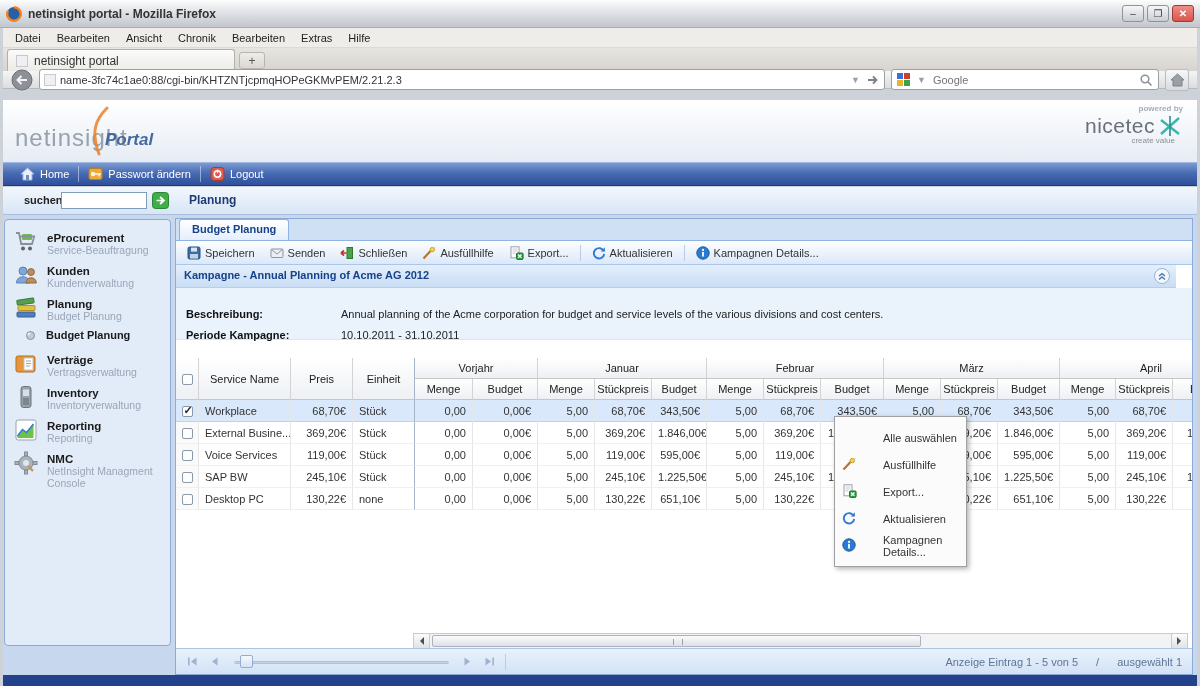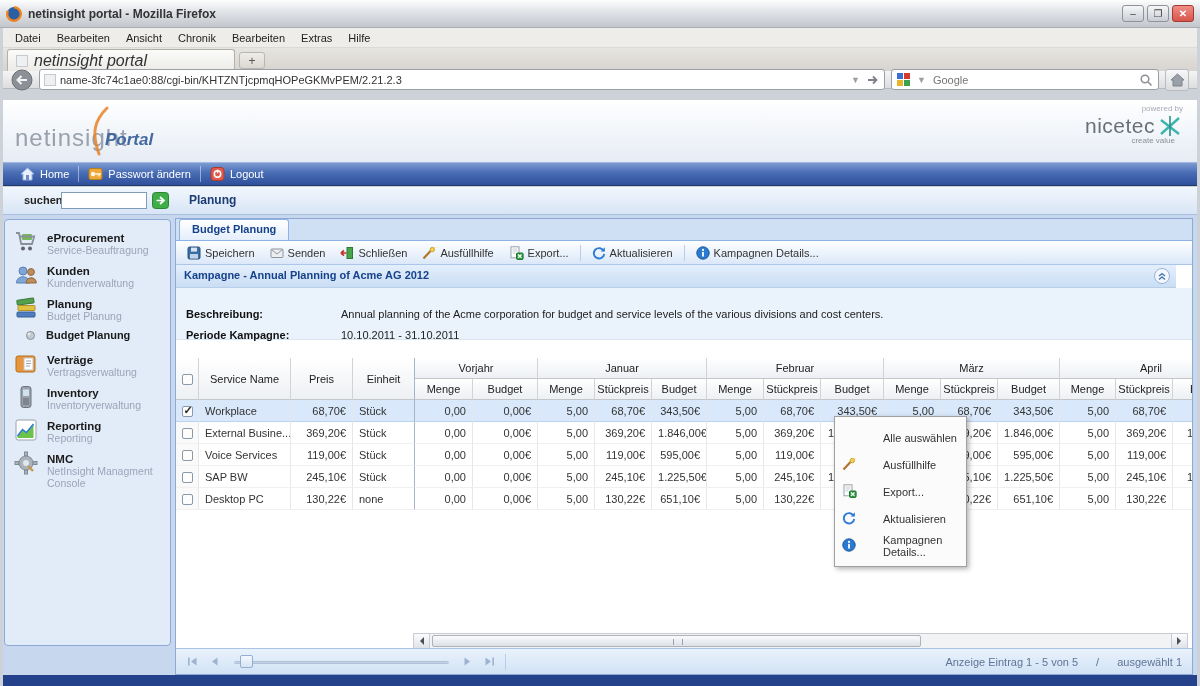--- a/index.html
+++ b/index.html
@@ -10,39 +10,39 @@
   
   .titlebar{left:0;right:0;top:0;height:28px;background:linear-gradient(#fdfdfd,#dfe2e6 45%,#c3c7cd);border-bottom:1px solid #a9adb4;display:flex;align-items:center;padding:0 6px;}
   .title-text{font-size:12px;font-weight:bold;color:#333;margin-left:6px;}
   .winbtns{margin-left:auto;display:flex;gap:3px;}
   .winbtn{width:22px;height:17px;border:1px solid #8f9399;border-radius:3px;background:linear-gradient(#f6f7f8,#c9cdd3);font-size:10px;color:#444;display:flex;align-items:center;justify-content:center;}
   .winbtn.close{background:linear-gradient(#f08d86,#d8554a);border-color:#a33a31;color:#fff;font-weight:bold;}
   .menubar{left:3px;right:3px;top:28px;height:20px;background:#eeedea;border-bottom:1px solid #dcdad5;display:flex;align-items:center;padding-left:4px;}
   .menu-item{font-size:11px;color:#222;padding:2px 8px;}
   .tabbar{left:3px;right:3px;top:48px;height:23px;background:linear-gradient(#e7e5e1,#d7d4cf);display:flex;align-items:flex-end;padding-left:4px;}
   .tab{width:228px;height:22px;background:linear-gradient(#fbfbfa,#ecebe7);border:1px solid #b3b0a9;border-bottom:none;border-radius:3px 3px 0 0;display:flex;align-items:center;gap:6px;padding:0 8px;}
-  .tab-label{font-size:16px;color:#333;font-style:italic;}
+  .tab-label{font-size:12px;color:#333;}
   .newtab{width:26px;height:17px;margin:0 0 2px 4px;background:linear-gradient(#efede9,#dbd8d2);border:1px solid #b9b6af;border-radius:3px;font-size:12px;color:#555;display:flex;align-items:center;justify-content:center;}
   .navbar{left:3px;right:3px;top:71px;height:18px;background:linear-gradient(#f5f5f5,#dcdddf);border-bottom:1px solid #b6b9be;display:flex;align-items:center;padding:0 8px;gap:6px;}
   .backbtn{width:22px;height:22px;flex:0 0 auto;}
   .urlbox{flex:1;height:21px;background:#fff;border:1px solid #9aa0a8;border-radius:3px;display:flex;align-items:center;padding:0 4px;gap:4px;}
   .urlfav{width:12px;height:12px;border:1px solid #c6c9ce;background:#eef0f2;flex:0 0 auto;}
   .urlinput{flex:1;border:none;outline:none;font-size:11px;color:#333;font-family:"Liberation Sans",sans-serif;}
   .urlcaret{font-size:9px;color:#9aa0a8;padding:0 2px;}
   .searchbox{width:268px;height:21px;background:#fff;border:1px solid #9aa0a8;border-radius:3px;display:flex;align-items:center;padding:0 5px;gap:5px;flex:0 0 auto;}
   .searchinput{flex:1;border:none;outline:none;font-size:11px;color:#888;font-family:"Liberation Sans",sans-serif;}
   .homebtn{width:24px;height:22px;flex:0 0 auto;display:flex;align-items:center;justify-content:center;border:1px solid #b9bcc1;border-radius:3px;background:linear-gradient(#f6f7f8,#d9dbde);}
 
   
   .logoband{left:3px;right:3px;top:100px;height:62px;background:linear-gradient(#ffffff,#e6ecf5);}
   .logo-netinsight{position:absolute;left:12px;top:12px;font-size:24px;color:#98a1ac;letter-spacing:1px;margin-top:12px;}
   .logo-swoosh{position:absolute;left:82px;top:6px;}
   .logo-portal{position:absolute;left:102px;top:30px;font-size:17px;font-weight:bold;font-style:italic;color:#44699f;}
   .vendorgrp{position:absolute;right:14px;top:4px;text-align:right;}
-  .poweredby{font-size:8px;color:#a7adb5;}
+  .poweredby{font-size:8px;color:#a7adb5;font-weight:bold;}
   .vendor-row{display:flex;align-items:center;gap:2px;justify-content:flex-end;}
   .vendor-name{font-size:21px;color:#6a7078;letter-spacing:.5px;}
   .vendor-tag{font-size:8px;color:#8a9096;margin-top:-3px;padding-right:8px;}
 
   .bluebar{left:3px;right:3px;top:162px;height:24px;background:linear-gradient(#7d9bd2,#486cb4 45%,#2f4f9b);border-top:1px solid #a3b8e0;border-bottom:1px solid #20396f;display:flex;align-items:center;padding-left:8px;}
   .bb-item{display:flex;align-items:center;gap:5px;color:#fff;font-size:11px;padding:2px 9px;}
   .bb-sep{width:1px;height:16px;background:rgba(255,255,255,.45);}
 
   .searchrow{left:3px;right:3px;top:187px;height:28px;background:linear-gradient(#f2f7fd,#d8e5f6);border-bottom:1px solid #a9bedd;}
   .suchlabel{position:absolute;left:21px;top:7px;font-size:11px;font-weight:bold;color:#222;}

